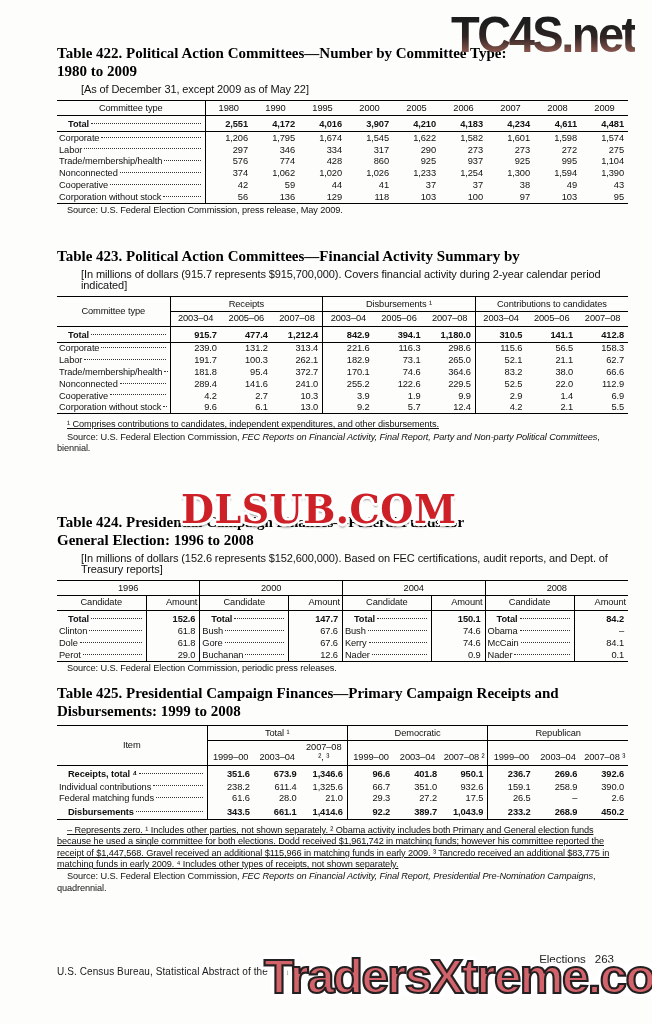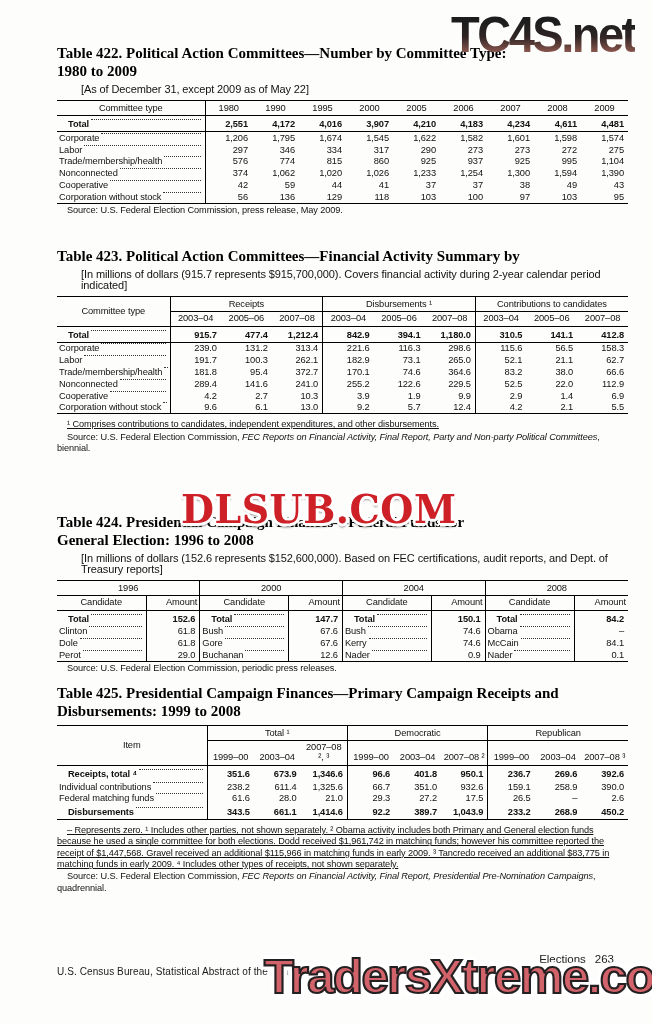--- a/index.html
+++ b/index.html
@@ -15,21 +15,21 @@
   .ghdr th.grp{border-bottom:1px solid #000;padding:2px 2px 1.5px;text-align:center;}
   .ghdr th.stub{border-bottom:1.5px solid #000;vertical-align:middle;text-align:center;}
   .shdr th{border-bottom:1.5px solid #000;vertical-align:bottom;padding:1.5px 2px 2.5px;text-align:center;}
   .shdr th.stub{vertical-align:middle;}
   .shdr th.amt{text-align:right;}
   .vr{border-right:1px solid #000;}
   td{padding:0.8px 2px;vertical-align:bottom;}
   td.num{text-align:right;padding-right:4px;white-space:nowrap;}
   tr.b td{font-weight:bold;padding-top:3px;padding-bottom:1.5px;}
   tr.rule td{border-bottom:1px solid #000;}
-  .lwrap{display:flex;align-items:flex-start;}
+  .lwrap{display:flex;align-items:center;}
   tr.b .lwrap{padding-left:9px;}
   .lt{white-space:nowrap;}
   .dots{flex:1 1 auto;min-width:4px;margin:0 2px 1.5px 2px;border-bottom:1.4px dotted #333;}
   .fnote,.src{font-size:9.2px;line-height:11.3px;letter-spacing:-0.1px;}
   .fnote{margin-top:5px;text-indent:10px;text-decoration:underline;}
   .src{margin-top:1px;text-indent:10px;}
   .src .it,.fn-it{font-style:italic;}
   #sec-422{top:44px;} #sec-423{top:247px;} #sec-424{top:513px;} #sec-425{top:684px;}
   #wm-top{position:absolute;top:4px;left:451px;z-index:9;white-space:nowrap;
     font:bold 47px "Liberation Sans",sans-serif;letter-spacing:-2.5px;transform:scaleY(1.08);transform-origin:top left;
@@ -137,21 +137,21 @@
         </tr>
         <tr>
           <td class="lbl vr">
             <div class="lwrap">
               <span class="lt">Trade/membership/health</span>
               <span class="dots"></span>
             </div>
           </td>
           <td class="num">576</td>
           <td class="num">774</td>
-          <td class="num">815</td>
+          <td class="num">428</td>
           <td class="num">860</td>
           <td class="num">925</td>
           <td class="num">937</td>
           <td class="num">925</td>
           <td class="num">995</td>
           <td class="num">1,104</td>
         </tr>
         <tr>
           <td class="lbl vr">
             <div class="lwrap">

